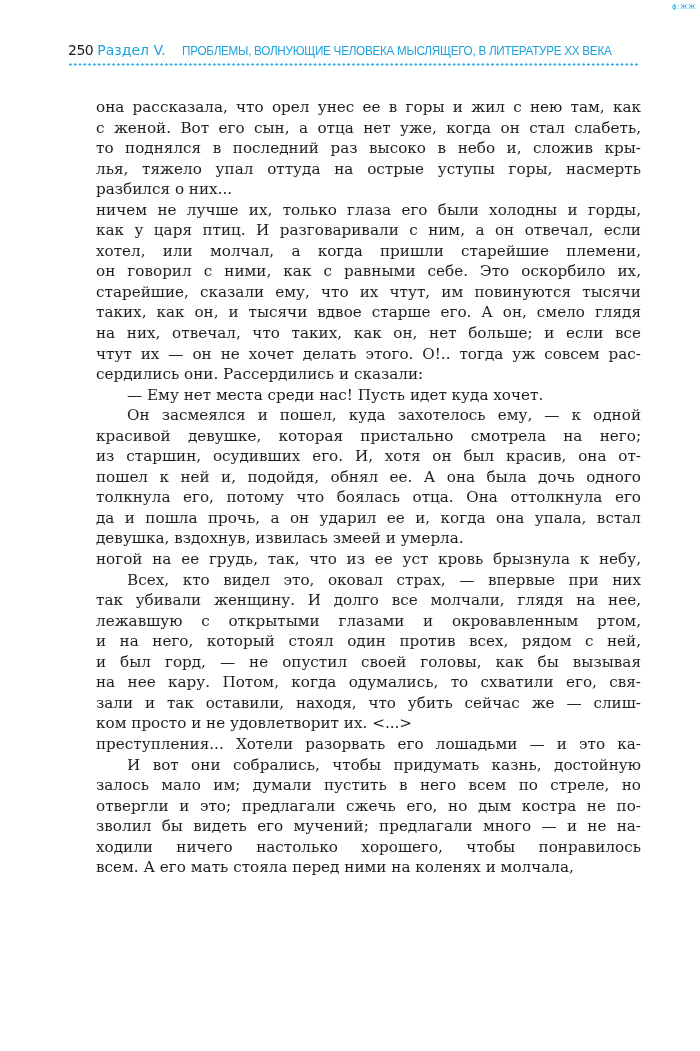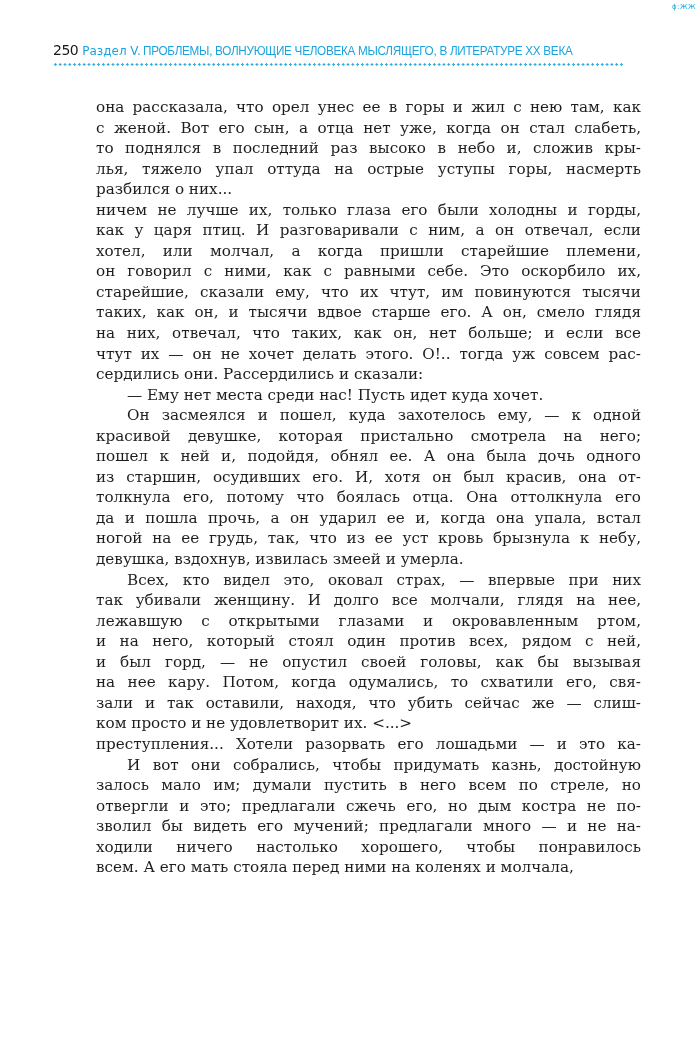--- a/index.html
+++ b/index.html
@@ -4,28 +4,28 @@
   <style>
     html, body { margin: 0; padding: 0; }
     body {
       width: 700px; height: 1051px; background: #ffffff; position: relative; overflow: hidden;
       font-family: "DejaVu Serif", serif; color: #1a1a1a;
     }
     .corner-mark {
       position: absolute; top: 3px; right: 4px; font-family: "DejaVu Sans", sans-serif;
       font-size: 7px; color: #1ca3de; letter-spacing: 0.5px; padding-left: 44px;
     }
-    .header { position: absolute; left: 53px; top: 42px; width: 576px; }
+    .header { position: absolute; left: 68px; top: 42px; width: 576px; }
     .header-line { display: flex; align-items: baseline; white-space: nowrap; }
     .page-number {
       font-family: "DejaVu Sans", sans-serif; font-size: 14px; color: #1a1a1a;
       margin-right: 4px; letter-spacing: -0.5px;
     }
     .section-prefix {
-      font-family: "DejaVu Sans", sans-serif; font-size: 12px; color: #1ca3de; margin-right: 2px;
+      font-family: "DejaVu Sans", sans-serif; font-size: 14px; color: #1ca3de; margin-right: 16px;
     }
     .section-title {
       font-family: "Liberation Sans", sans-serif; font-size: 12.6px; color: #1ca3de;
       letter-spacing: -0.3px; transform: scaleX(0.93); transform-origin: left;
     }
     .ornament {
       margin-top: 4px; height: 5px; width: 570px;
       background-image: radial-gradient(circle, #1ca3de 1.2px, transparent 1.4px);
       background-size: 4.8px 5px; background-repeat: repeat-x; opacity: 0.9;
     }
@@ -69,26 +69,26 @@
       <span class="line">на них, отвечал, что таких, как он, нет больше; и если все</span>
       <span class="line">чтут их — он не хочет делать этого. О!.. тогда уж совсем рас-</span>
       <span class="line last">сердились они. Рассердились и сказали:</span>
     </p>
     <p>
       <span class="line last" style="text-indent: 31px;">— Ему нет места среди нас! Пусть идет куда хочет.</span>
     </p>
     <p>
       <span class="line" style="text-indent: 31px;">Он засмеялся и пошел, куда захотелось ему, — к одной</span>
       <span class="line">красивой девушке, которая пристально смотрела на него;</span>
+      <span class="line">из старшин, осудивших его. И, хотя он был красив, она от-</span>
       <span class="line">пошел к ней и, подойдя, обнял ее. А она была дочь одного</span>
-      <span class="line">из старшин, осудивших его. И, хотя он был красив, она от-</span>
       <span class="line">толкнула его, потому что боялась отца. Она оттолкнула его</span>
       <span class="line">да и пошла прочь, а он ударил ее и, когда она упала, встал</span>
+      <span class="line last">девушка, вздохнув, извилась змеей и умерла.</span>
       <span class="line">ногой на ее грудь, так, что из ее уст кровь брызнула к небу,</span>
-      <span class="line last">девушка, вздохнув, извилась змеей и умерла.</span>
     </p>
     <p>
       <span class="line" style="text-indent: 31px;">Всех, кто видел это, оковал страх, — впервые при них</span>
       <span class="line">так убивали женщину. И долго все молчали, глядя на нее,</span>
       <span class="line">лежавшую с открытыми глазами и окровавленным ртом,</span>
       <span class="line">и на него, который стоял один против всех, рядом с ней,</span>
       <span class="line">и был горд, — не опустил своей головы, как бы вызывая</span>
       <span class="line">на нее кару. Потом, когда одумались, то схватили его, свя-</span>
       <span class="line">зали и так оставили, находя, что убить сейчас же — слиш-</span>
       <span class="line last">ком просто и не удовлетворит их. &lt;...&gt;</span>

